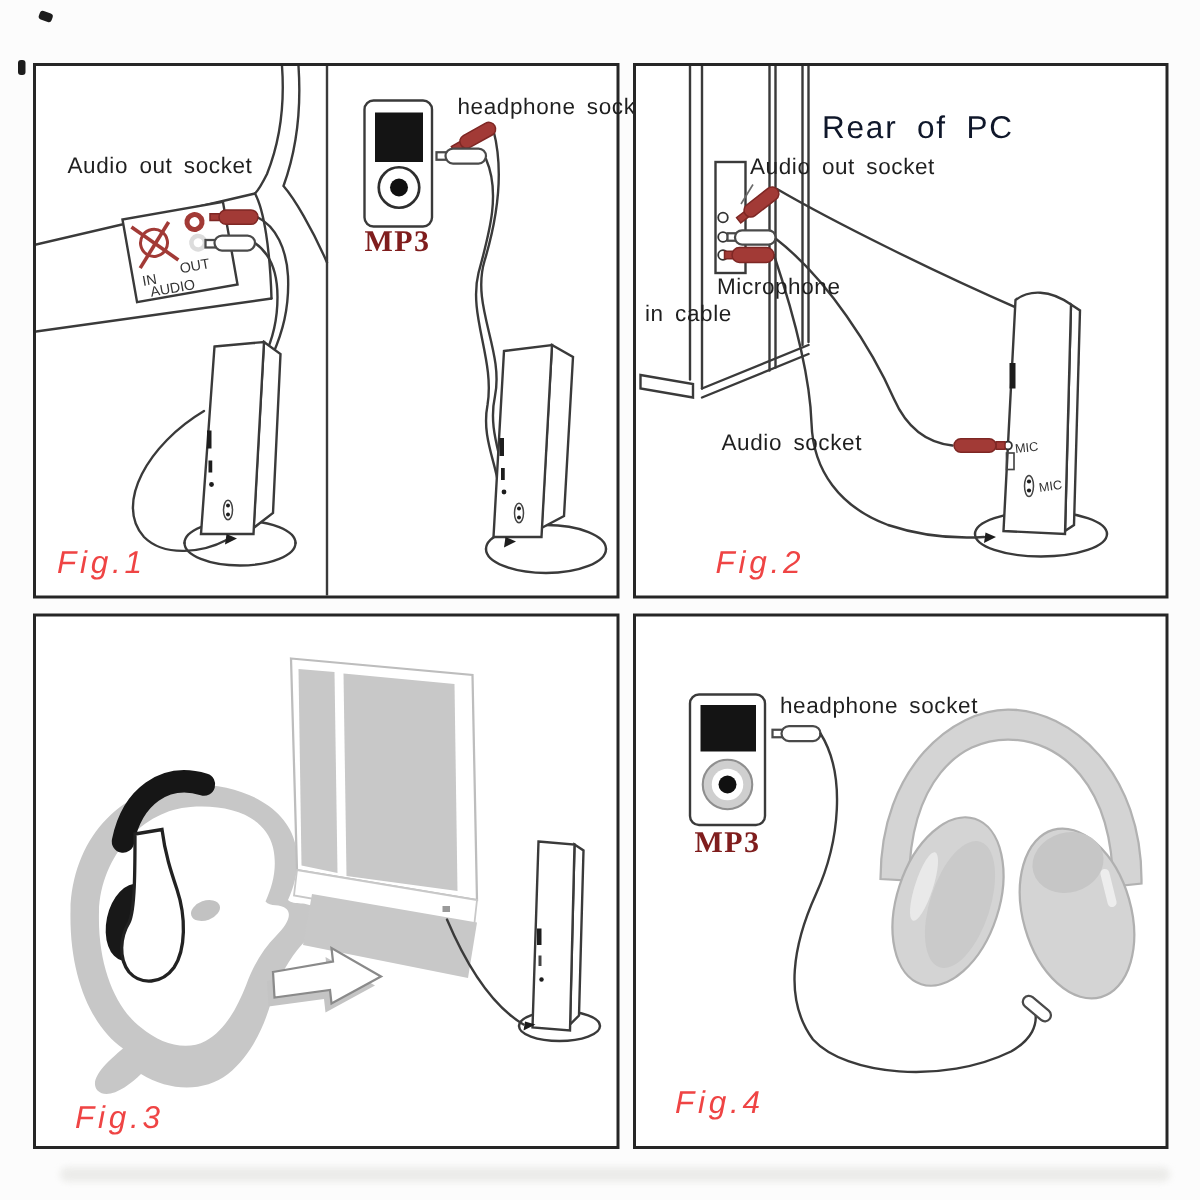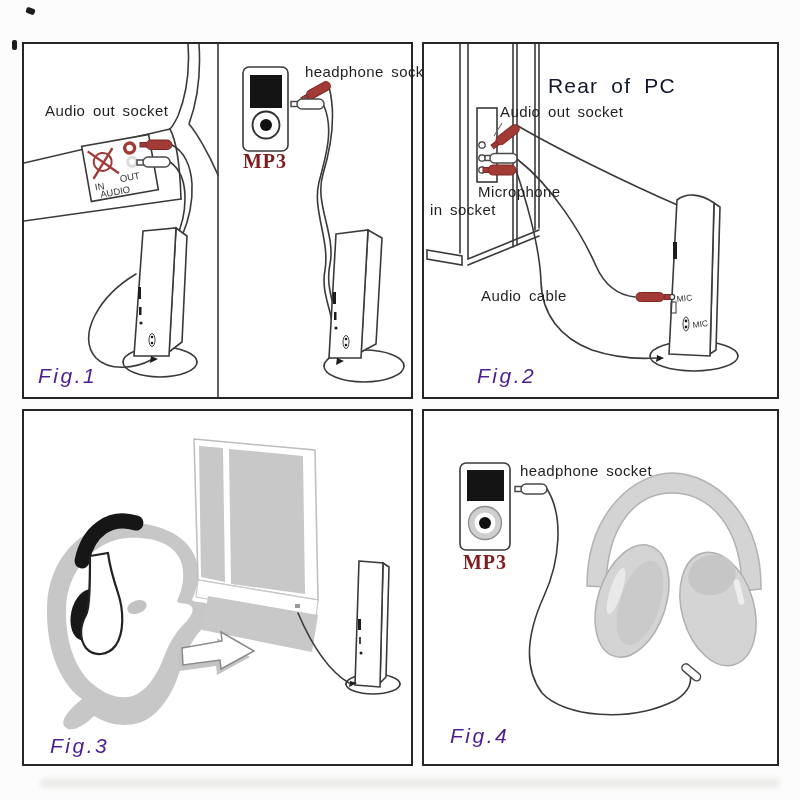--- a/index.html
+++ b/index.html
@@ -1,21 +1,21 @@
 <!DOCTYPE html>
 <html><head>
 <meta charset="utf-8">
 <style>
   html,body{margin:0;padding:0;}
   body{width:800px;height:800px;position:relative;background:#fcfcfc;font-family:"Liberation Sans",sans-serif;overflow:hidden;}
   .panel{position:absolute;border:2px solid #262626;background:#fff;box-sizing:content-box;}
   .panel svg{position:absolute;left:0;top:0;}
   .label{position:absolute;font-size:15px;letter-spacing:.4px;word-spacing:3px;color:#1f1f1f;white-space:nowrap;}
   .title-label{font-size:21px;letter-spacing:1.2px;word-spacing:6px;color:#0f172a;}
-  .fig-label{font-style:italic;font-size:21px;letter-spacing:2.5px;color:#4c1d95;}
+  .fig-label{font-style:italic;font-size:21px;letter-spacing:2.5px;color:#ef4444;}
   .mp3-label{font-family:"Liberation Serif",serif;font-weight:bold;font-size:20px;letter-spacing:1px;color:#7f1d1d;text-align:center;}
   .scan-mark{position:absolute;background:#1c1c1c;}
   .scan-band{position:absolute;left:40px;top:778px;width:740px;height:10px;background:#ececea;border-radius:5px;filter:blur(2px);}
   
   .ln{stroke:#3a3a3a;stroke-width:1.6;fill:none;stroke-linecap:round;}
   .lnthin{stroke:#6a6a6a;stroke-width:1.1;fill:none;}
   .fw{fill:#ffffff;stroke:#3a3a3a;stroke-width:1.6;}
   .red{fill:#a23a36;stroke:#7e2724;stroke-width:1;}
   .wplug{fill:#ffffff;stroke:#4a4a4a;stroke-width:1.5;}
   .dark{fill:#1d1d1d;stroke:none;}
@@ -174,22 +174,22 @@
       <ellipse cx="262" cy="280" rx="3" ry="7" fill="none" stroke="#444" stroke-width="1"></ellipse>
       <circle cx="262" cy="277" r="1.4" class="dark"></circle>
       <circle cx="262" cy="283" r="1.4" class="dark"></circle>
       <text class="svgtext" x="269" y="284" font-size="8.5" transform="rotate(-8 269 284)">MIC</text>
       <polygon points="233,311 240,314 232,318" class="dark"></polygon>
     </g>
   </svg>
   <div class="label title-label" style="left:124px;top:30px;">Rear of PC</div>
   <div class="label" style="left:76px;top:59px;">Audio out socket</div>
   <div class="label" style="left:6px;top:139px;margin-left:48px;">Microphone</div>
-  <div class="label" style="left:6px;top:157px;">in socket</div>
-  <div class="label" style="left:57px;top:243px;">Audio cable</div>
+  <div class="label" style="left:6px;top:157px;">in cable</div>
+  <div class="label" style="left:57px;top:243px;">Audio socket</div>
   <div class="label fig-label" style="left:13px;top:320px;margin-left:40px;">Fig.2</div>
 </div>
 
 <div class="panel" style="left:22px;top:409px;width:387px;height:353px;">
   <svg width="387" height="353" viewBox="0 0 387 353">
 
     <g>
       <path class="gray" fill="#c6c6c6" d="M98,112 C55,114 24,150 23,196 C22,242 38,274 58,288 C46,298 35,309 41,316 C48,323 62,313 70,305 C90,317 112,317 128,305 C143,293 152,274 157,256 C162,240 169,228 177,219 C186,210 191,201 186,195 C181,189 172,193 168,189 C173,178 176,165 173,152 C167,125 134,110 98,112 Z"></path>
       <path fill="#ffffff" d="M103,127 C72,129 43,159 42,197 C41,233 53,261 70,274 C83,285 100,290 113,283 C126,276 134,261 140,246 C145,232 152,221 160,213 C167,206 171,199 167,195 C163,191 156,194 153,190 C158,179 161,167 158,154 C153,133 129,125 103,127 Z"></path>
       <ellipse cx="113" cy="196" rx="10" ry="6.5" fill="#c2c2c2" transform="rotate(-20 113 196)"></ellipse>

